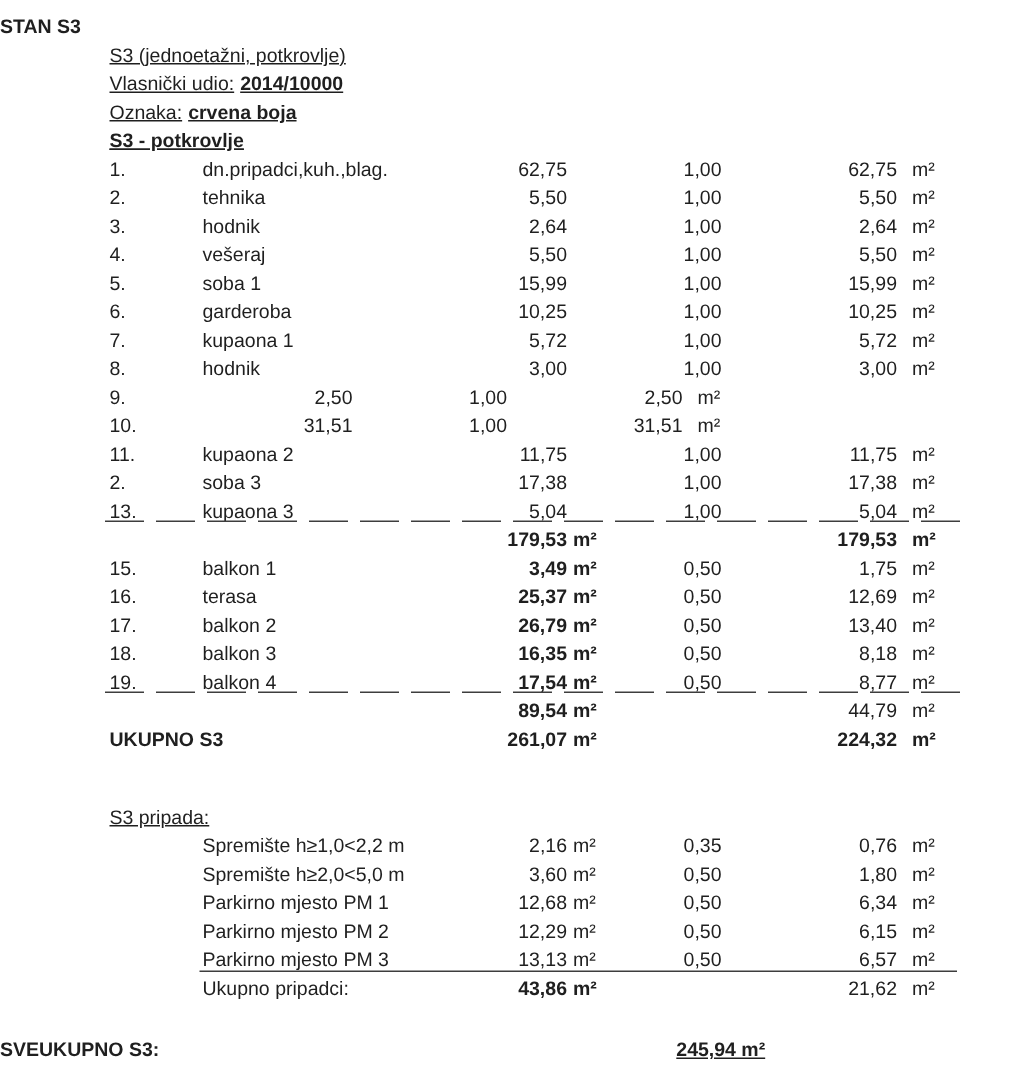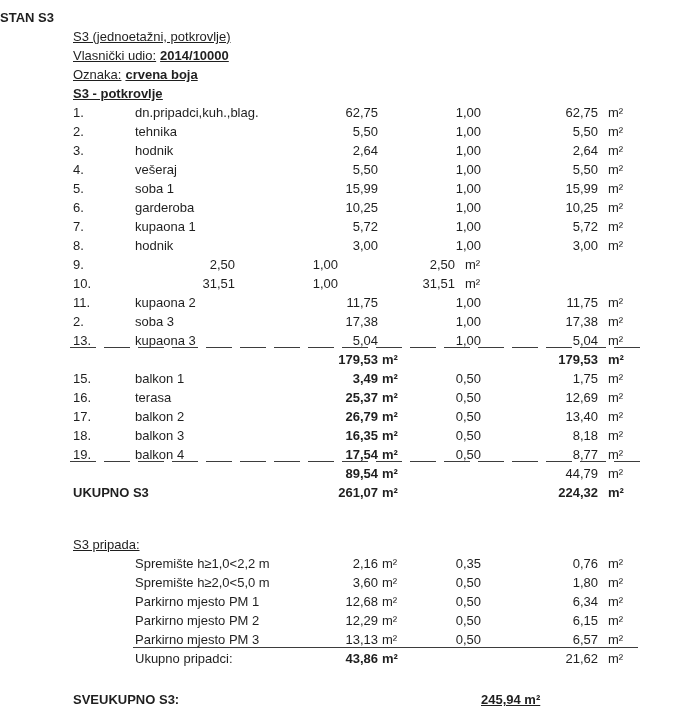--- a/index.html
+++ b/index.html
@@ -33,23 +33,23 @@
     content:"";position:absolute;left:70px;right:50px;bottom:2px;height:1px;
     background:repeating-linear-gradient(90deg,#3d3d3d 0 26px,transparent 26px 34px);
   }
   
   .row.rule-name::after{
     content:"";position:absolute;left:133px;right:52px;bottom:1px;height:1px;
     background:#3d3d3d;
   }
   .spacer-a{height:33px;}
   .spacer-b{height:22px;}
-  .footer-row{display:flex;height:19px;line-height:19px;padding-left:73px;font-weight:bold;}
+  .footer-row{display:flex;height:19px;line-height:19px;font-weight:bold;}
   .ftr-label{width:408px;white-space:nowrap;}
-  .ftr-value{width:149px;text-align:left;padding-right:4px;box-sizing:border-box;
+  .ftr-value{width:149px;text-align:center;padding-right:4px;box-sizing:border-box;
     text-decoration:underline;white-space:nowrap;}
 </style>
 </head>
 <body>
 
 <div class="page">
 
   <div class="doc-title">STAN S3</div>
 
   <div class="hdr">

